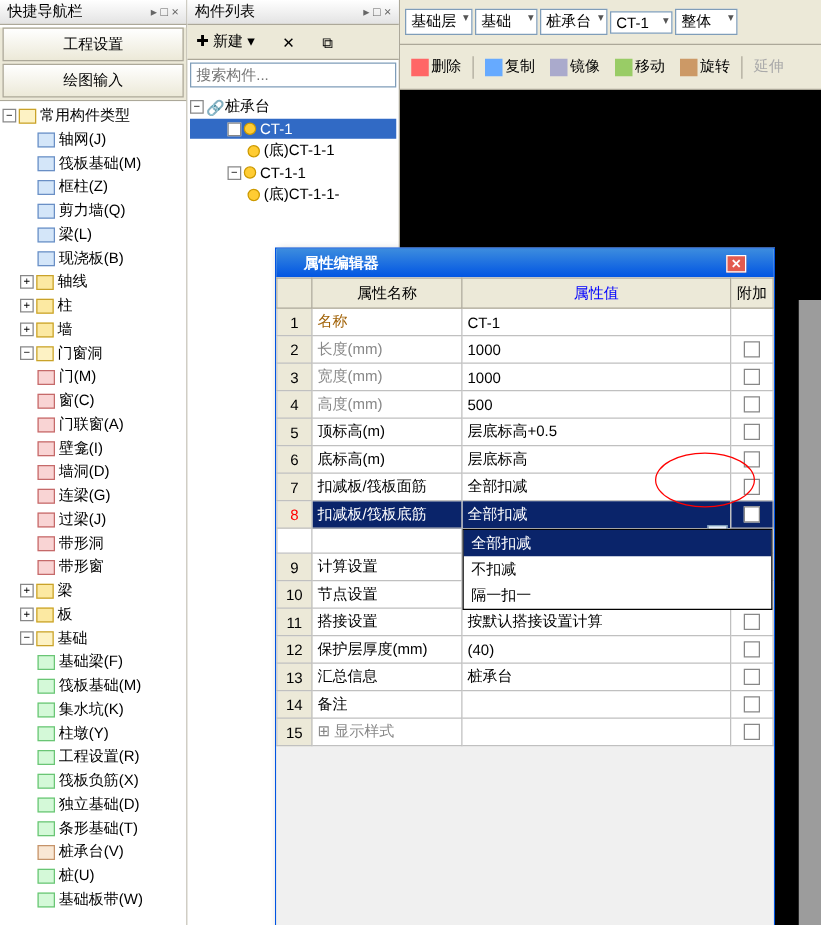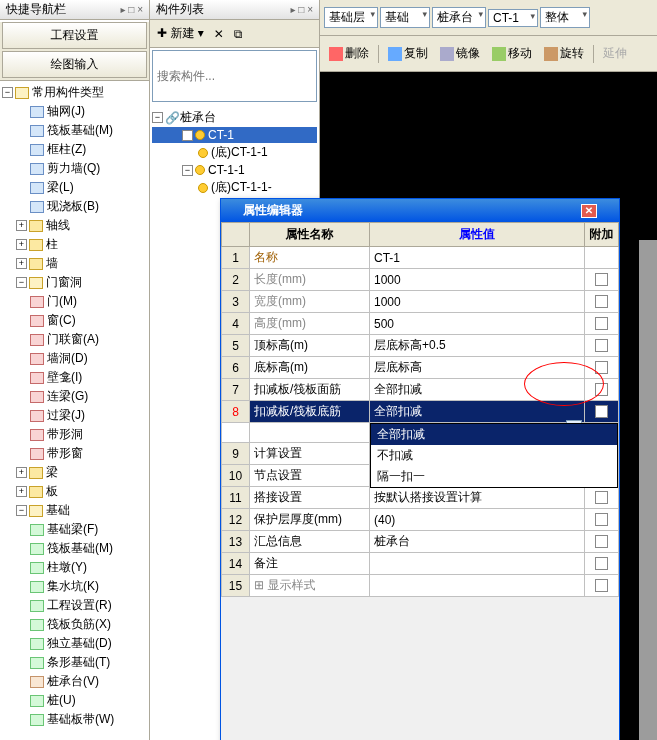--- a/index.html
+++ b/index.html
@@ -13,42 +13,42 @@
 .tree-item{white-space:nowrap;padding:1px 0;display:flex;align-items:center;cursor:pointer}
 .indent{display:inline-block}
 .exp{width:11px;height:11px;border:1px solid #888;display:inline-flex;align-items:center;justify-content:center;font-size:9px;line-height:1;margin-right:2px;background:#fff}
 .folder{width:14px;height:12px;background:#fce9a2;border:1px solid #c9a22a;margin-right:3px;display:inline-block}
 .folder.open{background:#fdf2c4}
 .ticon{width:14px;height:12px;margin-right:3px;display:inline-block;background:#d4e6f9;border:1px solid #6a8fc5}
 .ticon.red{background:#f9d4d4;border-color:#c56a6a}
 .ticon.grn{background:#d4f9d8;border-color:#6ac575}
 .ticon.org{background:#f9e7d4;border-color:#c5936a}
 .comp-panel{position:absolute;left:150px;top:0;width:170px;height:740px;background:#fff;border-right:1px solid #aca899}
-.comp-tb{background:#ece9d8;padding:2px;border-bottom:1px solid #aca899;display:flex;gap:0;align-items:center}
+.comp-tb{background:#ece9d8;padding:2px;border-bottom:1px solid #aca899;display:flex;gap:12px;align-items:center}
 .comp-tb .btn{padding:2px 4px;border:1px solid transparent}
-.search-box{margin:2px;width:calc(100% - 4px);border:1px solid #7f9db9;padding:18px 4px;color:#888}
+.search-box{margin:2px;width:calc(100% - 4px);border:1px solid #7f9db9;padding:2px 4px;color:#888}
 .comp-tree{padding:4px 2px}
 .sub-item{padding:1px 0;display:flex;align-items:center}
 .sub-item.sel{background:#316ac5;color:#fff}
 .dot{width:10px;height:10px;border-radius:50%;background:#ffcc33;border:1px solid #cc9900;margin-right:3px}
 .toolbar-area{position:absolute;left:320px;top:0;right:0;background:#ece9d8}
 .tb-row{display:flex;align-items:center;padding:2px 4px;border-bottom:1px solid #aca899;gap:2px;height:36px}
 .tb-sel{border:1px solid #7f9db9;background:#fff;padding:1px 12px 1px 4px;position:relative;min-width:50px}
 .tb-sel::after{content:"▾";position:absolute;right:2px;font-size:9px;color:#555}
 .tb-btn{padding:2px 4px;display:flex;align-items:center;gap:2px;border:1px solid transparent}
 .tb-btn.dis{color:#aaa}
 .tb-icon{width:14px;height:14px;display:inline-block}
 .sep{width:1px;height:18px;background:#aca899;margin:0 2px}
 .canvas{position:absolute;left:320px;top:72px;right:0;bottom:0;background:#000}
 .gutter{position:absolute;right:0;top:240px;width:18px;height:500px;background:#9c9c9c}
 .prop-editor{position:absolute;left:220px;top:198px;width:400px;background:#ece9d8;border:1px solid #0054e3;box-shadow:2px 2px 6px rgba(0,0,0,.3)}
 .prop-title{background:linear-gradient(#3c8cde,#0054e3);color:#fff;padding:3px 22px;display:flex;justify-content:space-between;align-items:center;font-weight:bold}
 .prop-close{width:16px;height:14px;background:#e35b4e;border:1px solid #fff;color:#fff;display:flex;align-items:center;justify-content:center;font-size:10px;cursor:pointer}
 .prop-table{width:100%;border-collapse:collapse;background:#fff}
-.prop-table th{background:#ece9d8;border:1px solid #aca899;padding:3px;font-weight:bold;text-align:center}
+.prop-table th{background:#ece9d8;border:1px solid #aca899;padding:3px;font-weight:normal;text-align:center}
 .prop-table td{border:1px solid #c0c0c0;padding:2px 4px;height:20px}
 .prop-table .rownum{background:#ece9d8;text-align:center;width:28px}
 .prop-table .pname{width:120px}
 .prop-table tr.hl td{background:#0a246a;color:#fff}
 .prop-table tr.hl .rownum{color:red;background:#ece9d8}
 .chk{width:13px;height:13px;border:1px solid #888;background:#fff;margin:auto;display:block}
 .dd-btn{position:absolute;right:2px;width:16px;height:16px;background:linear-gradient(#e8f1fb,#b5cff0);border:1px solid #7f9db9;display:flex;align-items:center;justify-content:center;font-size:8px}
 .dropdown{position:absolute;border:1px solid #000;background:#fff;z-index:10}
 .dropdown div{padding:2px 6px}
 .dropdown div.sel{background:#0a246a;color:#fff}
@@ -140,26 +140,26 @@
         <span>窗(C)</span>
       </div>
       <div class="tree-item">
         <span class="indent" style="width:28px"></span>
         <span class="ticon red"></span>
         <span>门联窗(A)</span>
       </div>
       <div class="tree-item">
         <span class="indent" style="width:28px"></span>
         <span class="ticon red"></span>
+        <span>壁龛(I)</span>
+      </div>
+      <div class="tree-item">
+        <span class="indent" style="width:28px"></span>
+        <span class="ticon red"></span>
         <span>墙洞(D)</span>
-      </div>
-      <div class="tree-item">
-        <span class="indent" style="width:28px"></span>
-        <span class="ticon red"></span>
-        <span>壁龛(I)</span>
       </div>
       <div class="tree-item">
         <span class="indent" style="width:28px"></span>
         <span class="ticon red"></span>
         <span>连梁(G)</span>
       </div>
       <div class="tree-item">
         <span class="indent" style="width:28px"></span>
         <span class="ticon red"></span>
         <span>过梁(J)</span>
@@ -198,26 +198,26 @@
         <span>基础梁(F)</span>
       </div>
       <div class="tree-item">
         <span class="indent" style="width:28px"></span>
         <span class="ticon grn"></span>
         <span>筏板基础(M)</span>
       </div>
       <div class="tree-item">
         <span class="indent" style="width:28px"></span>
         <span class="ticon grn"></span>
+        <span>集水坑(K)</span>
+      </div>
+      <div class="tree-item">
+        <span class="indent" style="width:28px"></span>
+        <span class="ticon grn"></span>
         <span>柱墩(Y)</span>
-      </div>
-      <div class="tree-item">
-        <span class="indent" style="width:28px"></span>
-        <span class="ticon grn"></span>
-        <span>集水坑(K)</span>
       </div>
       <div class="tree-item">
         <span class="indent" style="width:28px"></span>
         <span class="ticon grn"></span>
         <span>工程设置(R)</span>
       </div>
       <div class="tree-item">
         <span class="indent" style="width:28px"></span>
         <span class="ticon grn"></span>
         <span>筏板负筋(X)</span>

